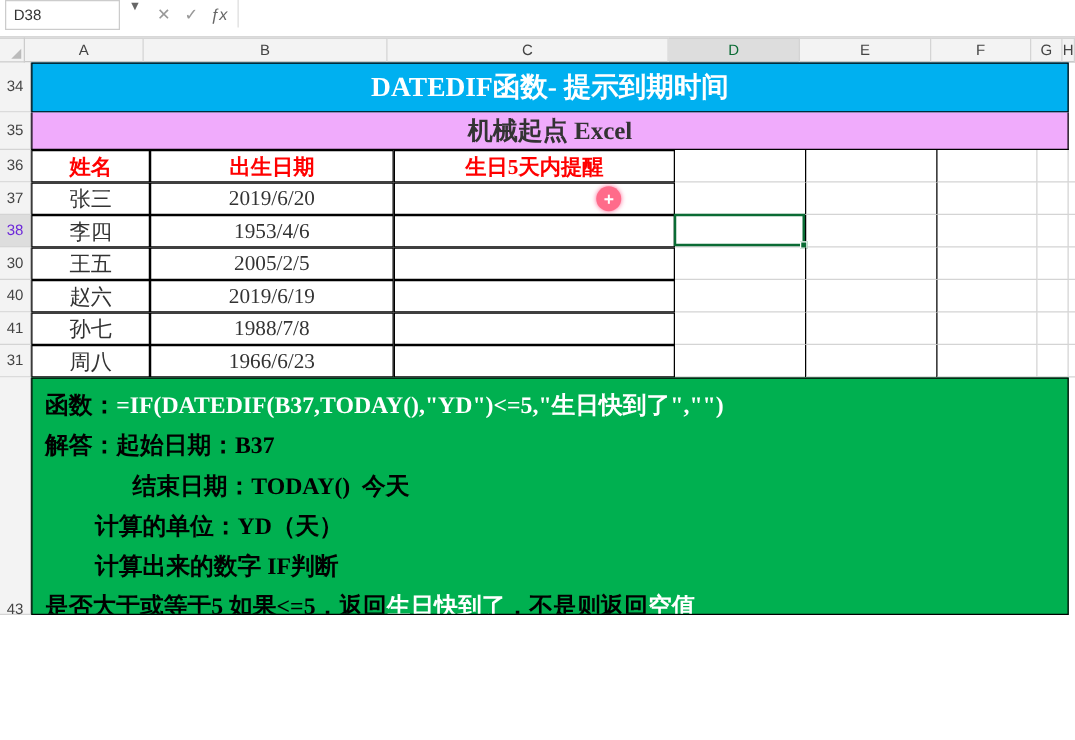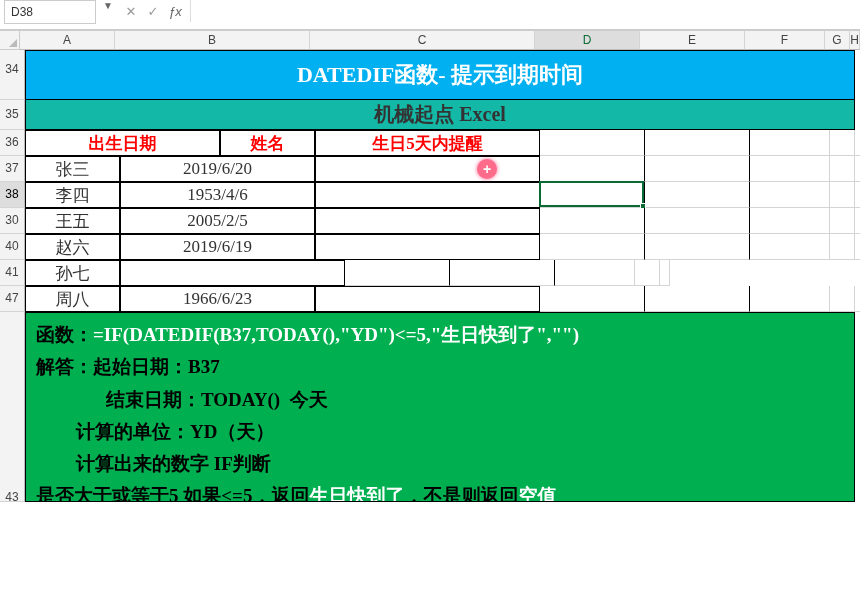--- a/index.html
+++ b/index.html
@@ -22,35 +22,35 @@
 .cells { display: flex; flex: 1; position: relative; }
 .cell { border-right: 1px solid #d4d4d4; border-bottom: 1px solid #d4d4d4; padding: 2px 4px; overflow: hidden; white-space: nowrap; display: flex; align-items: center; }
 .col-A { width: 95px; }
 .col-B { width: 195px; }
 .col-C { width: 225px; }
 .col-D { width: 105px; }
 .col-E { width: 105px; }
 .col-F { width: 80px; }
 .col-G { width: 25px; }
 .col-H { width: 10px; }
-.title-row { height: 50px; }
+.title-row { height: 40px; }
 .title-cell { background: #00b0f0; color: #fff; font-family: "SimHei","Microsoft YaHei"; font-size: 22px; font-weight: bold; justify-content: center; border: 1px solid #000 !important; }
 .subtitle-row { height: 30px; }
-.subtitle-cell { background: #14b8a6; font-family: "KaiTi","STKaiti",serif; font-size: 20px; font-weight: bold; justify-content: center; border: 1px solid #000 !important; border-top: none !important; }
+.subtitle-cell { background: #f0abfc; font-family: "KaiTi","STKaiti",serif; font-size: 20px; font-weight: bold; justify-content: center; border: 1px solid #000 !important; border-top: none !important; }
 .hdr-cell { color: #ff0000; font-family: "SimHei"; font-size: 17px; font-weight: bold; justify-content: center; border: 1px solid #000 !important; }
 .data-cell { font-family: "SimSun"; font-size: 17px; justify-content: center; border: 1px solid #000 !important; }
 .thick-right { border-right: 1px solid #000 !important; }
 .formula-row { height: 190px; }
 .formula-block { background: #00b050; color: #000; border: 1px solid #000 !important; font-family: "KaiTi","STKaiti",serif; font-size: 19px; font-weight: bold; padding: 6px 10px; display: block; line-height: 1.7; }
 .formula-block .red { color: #000000; }
 .formula-block .white { color: #fff; }
 .selected-cell { position: absolute; border: 2px solid #0a6b34; background: rgba(255,255,255,0.01); pointer-events: none; }
 .fill-handle { position: absolute; width: 6px; height: 6px; background: #0a6b34; border: 1px solid #fff; right: -4px; bottom: -4px; }
 .highlight-col { background: #ddd !important; color: #0a6b34; }
-.highlight-row { background: #ddd !important; color: #000000; }
+.highlight-row { background: #ddd !important; color: #6d28d9; }
 .cursor-pin { position: absolute; width: 20px; height: 20px; border-radius: 50%; background: #ff6b8a; display: flex; align-items: center; justify-content: center; box-shadow: 0 0 4px rgba(255,0,80,0.6); }
 .cursor-pin::before { content: "+"; color: #fff; font-weight: bold; font-size: 14px; line-height: 1; }
 </style>
 </head>
 <body>
 
 <div class="formula-bar">
   <div class="name-box">
     <span>D38</span>
   </div>
@@ -88,22 +88,22 @@
   <div class="row subtitle-row">
     <div class="row-header" style="line-height:29px">35</div>
     <div class="cells">
       <div class="cell subtitle-cell" style="width:830px">机械起点 Excel</div>
     </div>
   </div>
 
   <div class="row" style="height:26px">
     <div class="row-header">36</div>
     <div class="cells">
+      <div class="cell hdr-cell col-A">姓名</div>
       <div class="cell hdr-cell col-B">出生日期</div>
-      <div class="cell hdr-cell col-A">姓名</div>
       <div class="cell hdr-cell col-C">生日5天内提醒</div>
       <div class="cell col-D thick-right"></div>
       <div class="cell col-E thick-right"></div>
       <div class="cell col-F"></div>
       <div class="cell col-G"></div>
       <div class="cell col-H"></div>
     </div>
   </div>
 
   <div class="row" style="height:26px">
@@ -163,31 +163,32 @@
       <div class="cell col-F"></div>
       <div class="cell col-G"></div>
       <div class="cell col-H"></div>
     </div>
   </div>
 
   <div class="row" style="height:26px">
     <div class="row-header">41</div>
     <div class="cells">
       <div class="cell data-cell col-A">孙七</div>
-      <div class="cell data-cell col-C"></div>
-      <div class="cell col-D thick-right"></div>
-      <div class="cell col-E thick-right"></div>
-      <div class="cell col-F"></div>
-      <div class="cell col-G"></div>
-      <div class="cell col-H"></div>
-    </div>
-  </div>
-
-  <div class="row" style="height:26px">
-    <div class="row-header">47</div>
+      <div class="cell data-cell col-B">1988/7/8</div>
+      <div class="cell data-cell col-C"></div>
+      <div class="cell col-D thick-right"></div>
+      <div class="cell col-E thick-right"></div>
+      <div class="cell col-F"></div>
+      <div class="cell col-G"></div>
+      <div class="cell col-H"></div>
+    </div>
+  </div>
+
+  <div class="row" style="height:26px">
+    <div class="row-header">31</div>
     <div class="cells">
       <div class="cell data-cell col-A">周八</div>
       <div class="cell data-cell col-B">1966/6/23</div>
       <div class="cell data-cell col-C"></div>
       <div class="cell col-D thick-right"></div>
       <div class="cell col-E thick-right"></div>
       <div class="cell col-F"></div>
       <div class="cell col-G"></div>
       <div class="cell col-H"></div>
     </div>

